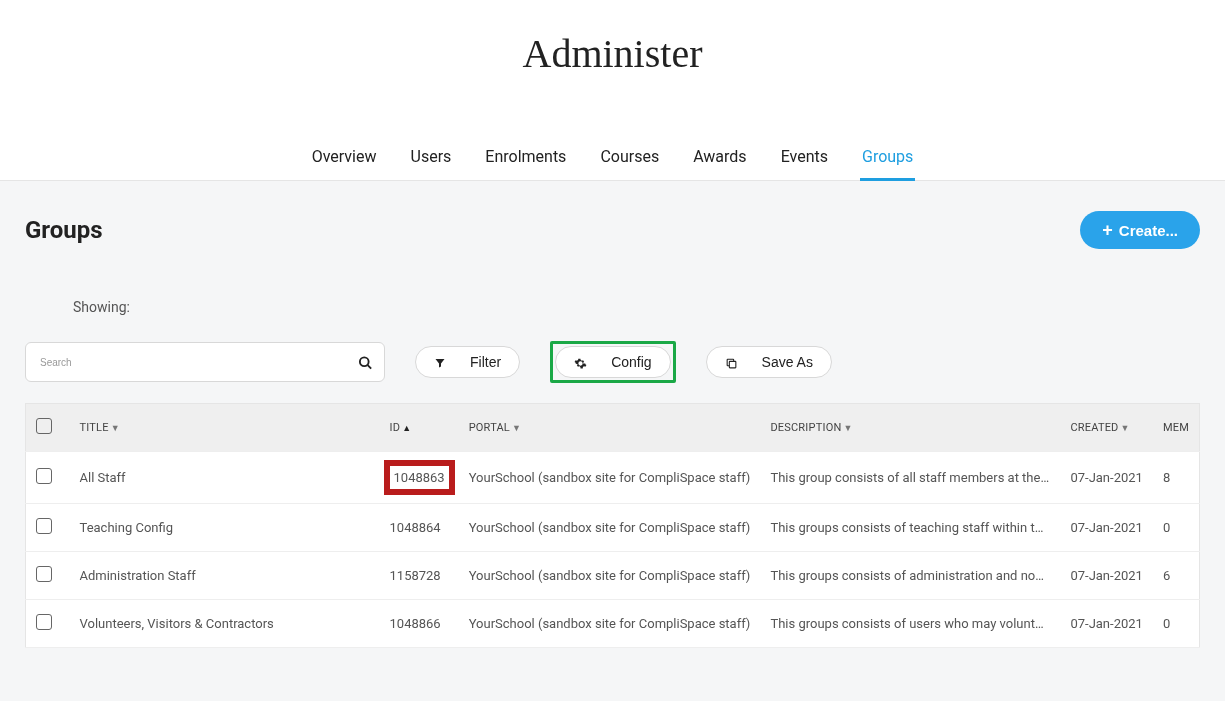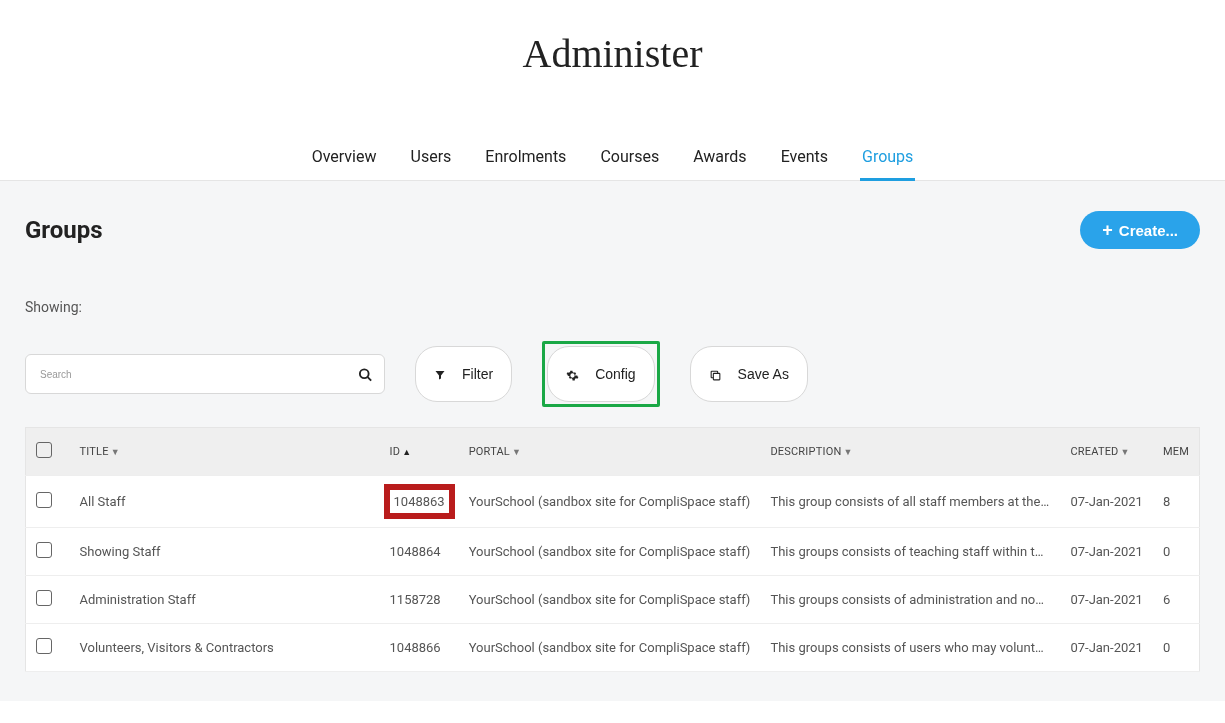--- a/index.html
+++ b/index.html
@@ -73,20 +73,21 @@
     line-height: 1;
     font-weight: 700;
   }
   .showing {
     margin-top: 50px;
     display: flex;
     align-items: center;
     gap: 8px;
     font-size: 14px;
     color: #555;
+    margin-left: 48px;
   }
   .chip {
     background: #2aa3ea;
     color: #fff;
     padding: 10px 16px;
     border-radius: 6px;
     font-size: 14px;
     font-weight: 600;
   }
   .toolbar {
@@ -111,31 +112,31 @@
   }
   .search-input::placeholder { color: #999; }
   .search-icon {
     position: absolute;
     right: 12px;
     top: 50%;
     transform: translateY(-50%);
     color: #222;
   }
   .action-btn {
-    height: 56px;
+    height: 32px;
     border: 1px solid #d8d8d8;
     background: #fff;
     border-radius: 22px;
     padding: 0 18px;
     font-size: 14px;
     color: #222;
     cursor: pointer;
     display: inline-flex;
     align-items: center;
-    gap: 16px;
+    gap: 24px;
   }
   .highlight-box {
     border: 3px solid #1aa846;
     border-radius: 2px;
     display: inline-flex;
     padding: 2px;
   }
   .table {
     margin-top: 20px;
     background: #fff;
@@ -278,21 +279,21 @@
           <td class="col-id" style="padding: 8px 4px;"><span class="id-highlight">1048863</span></td>
           <td class="col-portal">YourSchool (sandbox site for CompliSpace staff)</td>
           <td class="col-desc">
             <div>This group consists of all staff members at the sc...</div>
           </td>
           <td class="col-created">07-Jan-2021</td>
           <td class="col-mem">8</td>
         </tr>
         <tr>
           <td class="col-check"><span class="checkbox"></span></td>
-          <td class="col-title">Showing Staff</td>
+          <td class="col-title">Teaching Config</td>
           <td class="col-id">1048864</td>
           <td class="col-portal">YourSchool (sandbox site for CompliSpace staff)</td>
           <td class="col-desc">
             <div>This groups consists of teaching staff within the...</div>
           </td>
           <td class="col-created">07-Jan-2021</td>
           <td class="col-mem">0</td>
         </tr>
         <tr>
           <td class="col-check"><span class="checkbox"></span></td>

